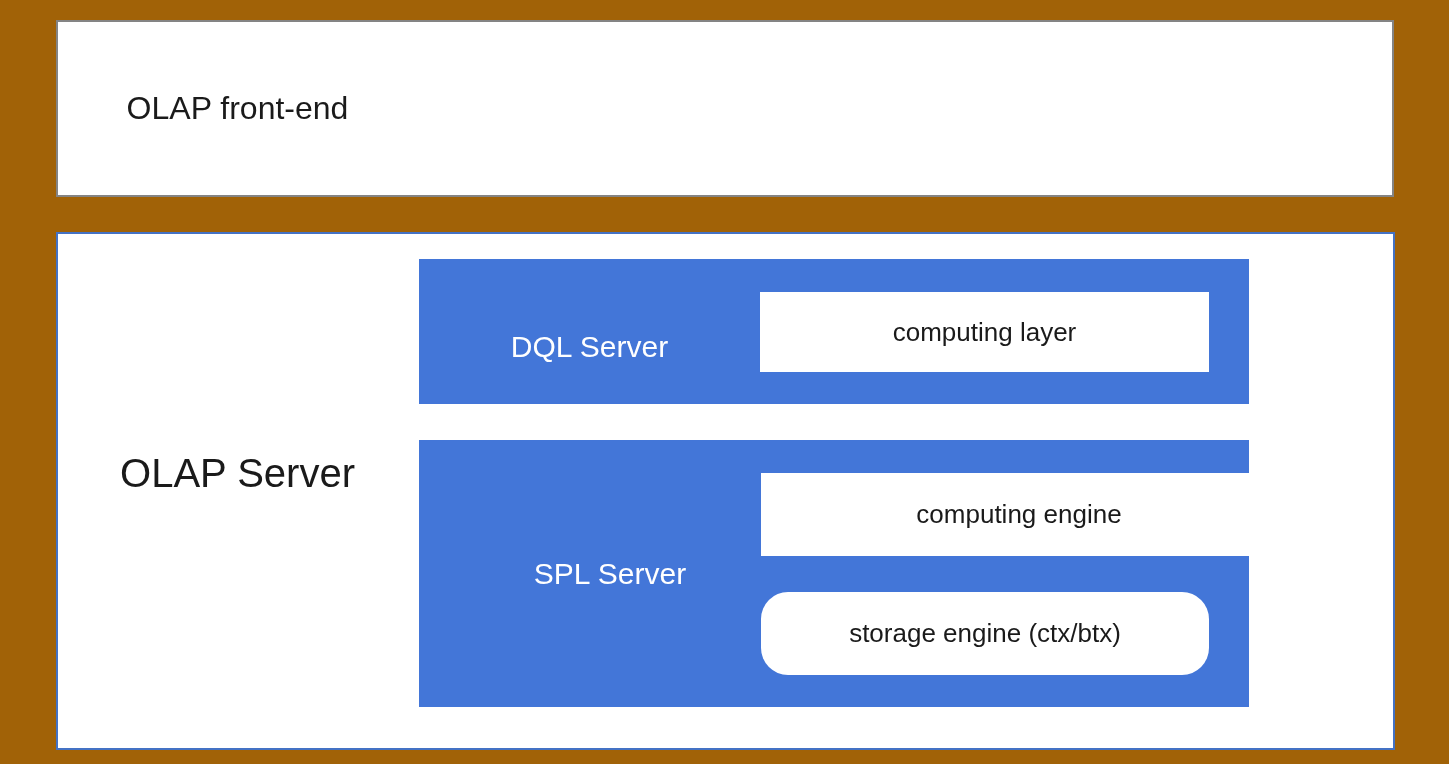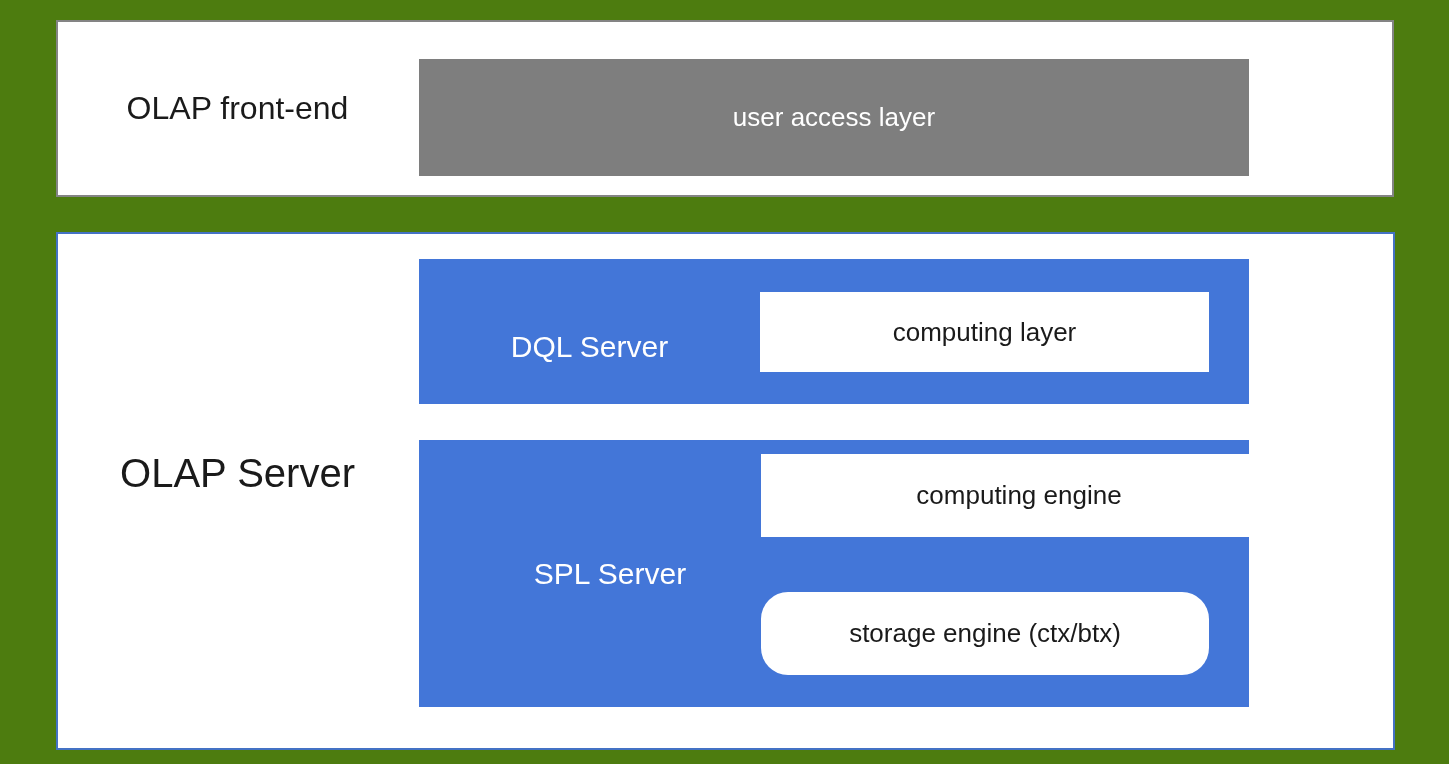--- a/index.html
+++ b/index.html
@@ -4,21 +4,21 @@
 <style>
   html, body {
     margin: 0;
     padding: 0;
     background: #ffffff;
   }
   .canvas {
     position: relative;
     width: 1449px;
     height: 764px;
-    background: #4d7c0f;
+    background: #a16207;
     font-family: "Liberation Sans", sans-serif;
     overflow: hidden;
     text-decoration: underline;
   }
   .abs { position: absolute; box-sizing: border-box; }
   .center {
     display: flex;
     align-items: center;
     justify-content: center;
     text-align: center;
@@ -72,31 +72,30 @@
     font-size: 30px;
     padding-left: 41px;
   }
   
   .white-box {
     background: #ffffff;
     color: var(--text-dark);
     font-size: 26px;
   }
   .semantic-box  { left: 760px; top: 292px; width: 449px; height: 80px; }
-  .computing-box { left: 761px; top: 454px; width: 516px; height: 83px; text-align: right; }
+  .computing-box { left: 761px; top: 473px; width: 516px; height: 83px; text-align: right; }
   .storage-box   { left: 761px; top: 592px; width: 448px; height: 83px; border-radius: 27px; }
 </style>
 </head>
 <body>
 
 <div class="canvas">
 
   <div class="abs frontend-box"></div>
   <div class="abs center frontend-label">OLAP front-end</div>
-  <div class="abs center user-access-box">user access layer</div>
 
   <div class="abs server-box"></div>
   <div class="abs center server-label">OLAP Server</div>
 
   <div class="abs dql-box"></div>
   <div class="abs center dql-label">DQL Server</div>
   <div class="abs center white-box semantic-box">computing layer</div>
 
   <div class="abs spl-box"></div>
   <div class="abs center spl-label">SPL Server</div>

